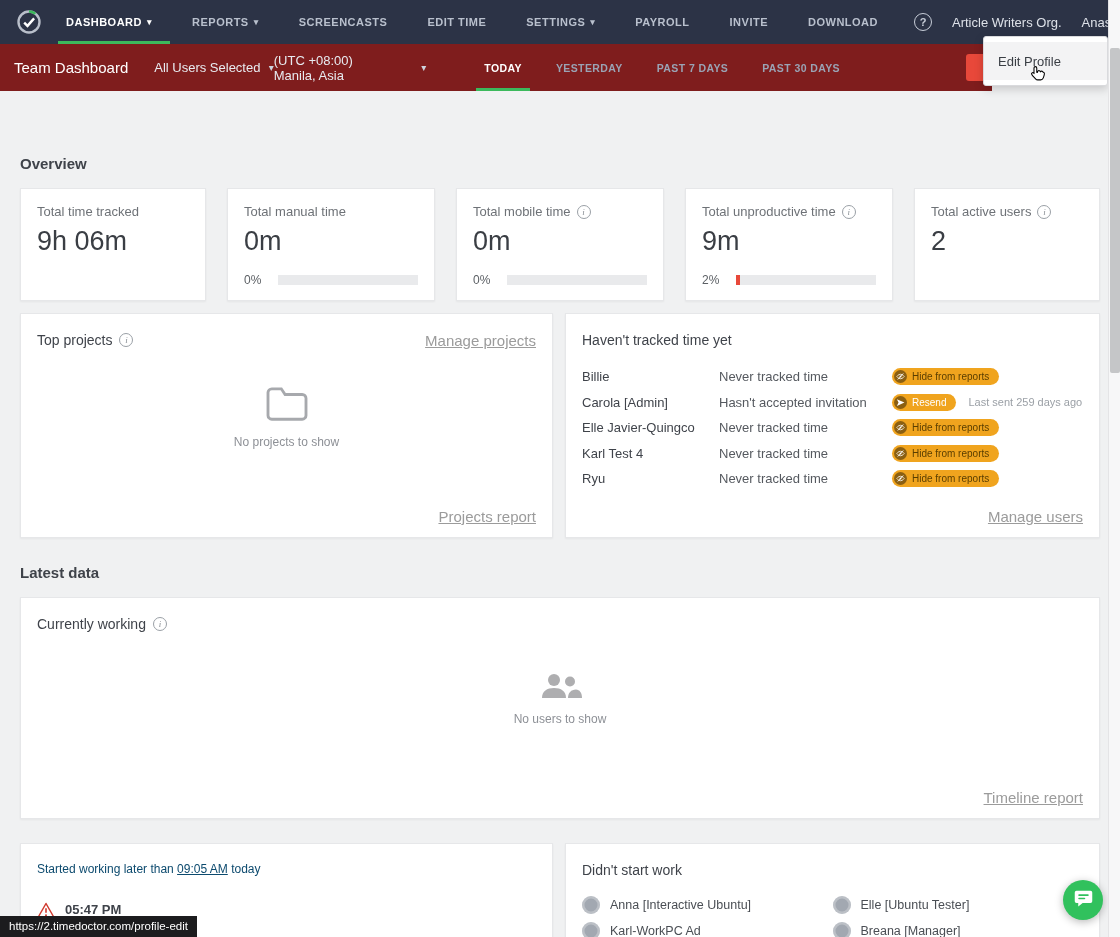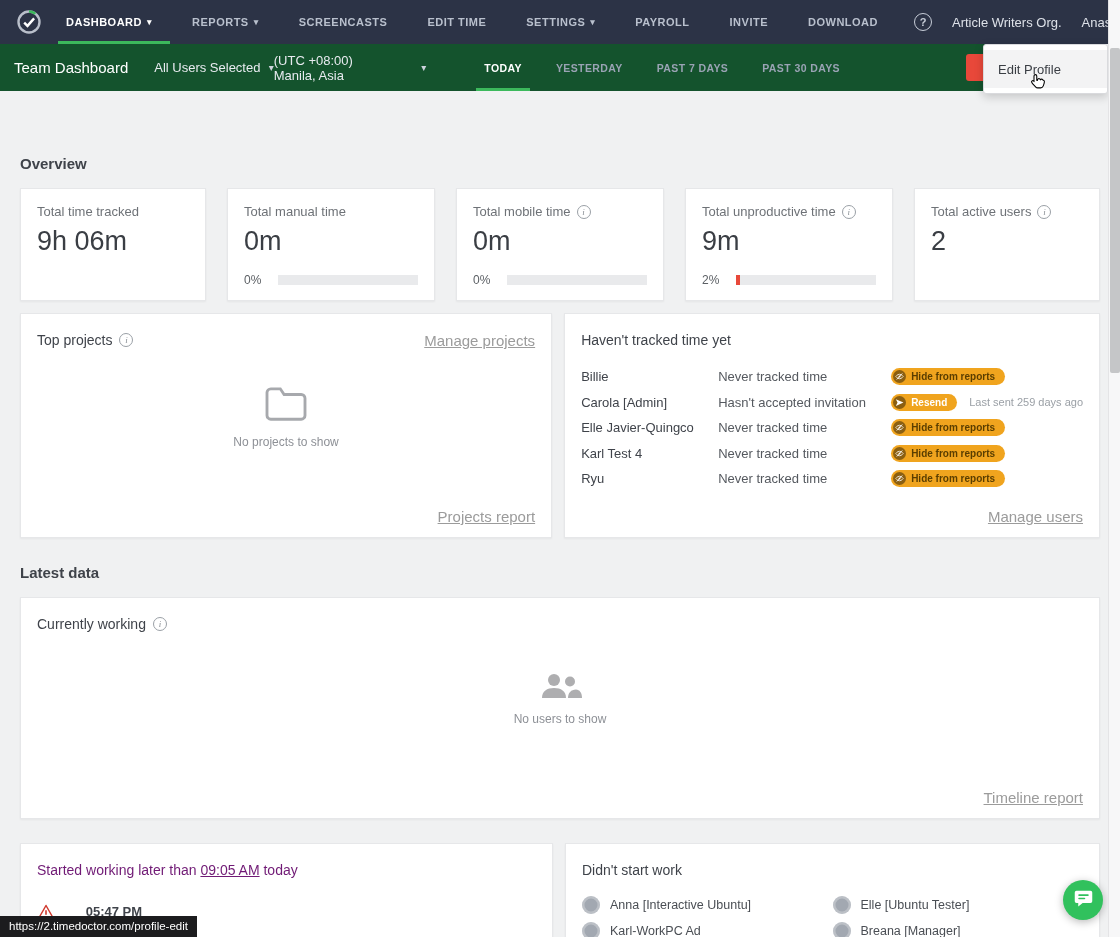--- a/index.html
+++ b/index.html
@@ -13,21 +13,21 @@
   .nav-items { display:flex; align-items:center; height:44px; }
   .nav-item { position:relative; height:44px; display:flex; align-items:center; padding:0 4px; margin-right:32px; font-size:11px; font-weight:700; letter-spacing:.5px; color:#b9c0cd; cursor:pointer; white-space:nowrap; }
   .nav-item.active { color:#ffffff; }
   .nav-item.active::after { content:""; position:absolute; left:-4px; right:-14px; bottom:0; height:3px; background:#3cb95c; }
   .chev { font-size:9px; margin-left:5px; color:inherit; }
   .nav-right { margin-left:auto; display:flex; align-items:center; gap:20px; }
   .help-circle { width:18px; height:18px; border:1.5px solid #c7cdd8; border-radius:50%; color:#c7cdd8; font-size:11px; font-weight:700; display:flex; align-items:center; justify-content:center; cursor:pointer; }
   .org-name, .user-name { font-size:13px; color:#dde1e8; cursor:pointer; white-space:nowrap; }
 
   
-  .subbar { position:relative; width:992px; height:47px; background:#14532d; display:flex; align-items:center; padding:0 150px 0 14px; }
+  .subbar { position:relative; width:992px; height:47px; background:#7f1d1d; display:flex; align-items:center; padding:0 150px 0 14px; }
   .page-title { font-size:15px; font-weight:500; color:#ffffff; margin-right:26px; white-space:nowrap; }
   .dd { display:flex; align-items:center; color:#e8ebf0; font-size:13px; cursor:pointer; }
   .users-dd { width:148px; justify-content:space-between; }
   .tz-dd { margin-left:auto; gap:26px; margin-right:26px; }
   .dd .chev { font-size:10px; color:#cdd3dd; }
   .tabs { display:flex; align-items:center; height:47px; }
   .tab { position:relative; height:47px; display:flex; align-items:center; padding:0 2px; margin-left:30px; font-size:10.5px; font-weight:700; letter-spacing:.4px; color:#9aa3b4; cursor:pointer; white-space:nowrap; }
   .tab.active { color:#ffffff; }
   .tab.active::after { content:""; position:absolute; left:-6px; right:-6px; bottom:0; height:3px; background:#3cb95c; }
   .red-btn { position:absolute; left:966px; top:10px; width:44px; height:27px; background:#e8483a; border:none; border-radius:3px; cursor:pointer; z-index:5; }
@@ -58,43 +58,43 @@
   a.small-link { font-size:15px; color:#9b9b9b; text-decoration:underline; cursor:pointer; }
   .empty-center { position:absolute; left:0; right:0; top:46%; transform:translateY(-50%); display:flex; flex-direction:column; align-items:center; gap:8px; }
   .empty-text { font-size:12px; color:#8d9096; }
 
   .tracked-card { flex:1; height:225px; position:relative; padding:18px 16px; }
   .nt-rows { margin-top:16px; }
   .nt-row { display:grid; grid-template-columns:137px 173px 1fr; align-items:center; height:25.5px; }
   .nt-name { font-size:13px; color:#3f434a; }
   .nt-status { font-size:13px; color:#55595f; }
   .nt-action { display:flex; align-items:center; }
-  .chip { display:inline-flex; align-items:center; gap:5px; border:none; background:#f0a41e; border-radius:10px; padding:2px 10px 2px 2px; font-family:"Liberation Sans", sans-serif; font-size:10px; font-weight:700; color:#5a3e00; cursor:pointer; white-space:nowrap; }
+  .chip { display:inline-flex; align-items:center; gap:5px; border:none; background:#f0a41e; border-radius:10px; padding:2px 10px 2px 2px; font-family:"Liberation Sans", sans-serif; font-size:10px; font-weight:400; color:#5a3e00; cursor:pointer; white-space:nowrap; }
   .chip-icon { width:13px; height:13px; min-width:13px; border-radius:50%; background:rgba(0,0,0,.42); display:flex; align-items:center; justify-content:center; }
   .chip.resend .chip-label { color:#ffffff; }
   .nt-note { font-size:11px; color:#9ba0a6; margin-left:12px; white-space:nowrap; }
 
   .working-card { margin-top:16px; height:222px; position:relative; padding:18px 16px; }
 
   .bottom-row { display:flex; gap:12px; margin-top:24px; }
   .late-card { width:533px; height:210px; padding:18px 16px; }
-  .late-title { font-size:14px; color:#701a75; }
+  .late-title { font-size:12px; color:#0c4a6e; }
   .late-title .time-edit { text-decoration:underline; cursor:pointer; font-weight:400; }
   .late-entry { display:flex; align-items:flex-start; gap:10px; margin-top:26px; }
-  .late-time { font-size:13px; font-weight:700; color:#3f434a;text-align:center; }
+  .late-time { font-size:13px; font-weight:700; color:#3f434a; }
   .late-name { font-size:11px; color:#8d9096; margin-top:3px; }
 
   .didnt-card { flex:1; height:210px; padding:18px 16px; }
   .user-grid { display:grid; grid-template-columns:1fr 1fr; row-gap:8px; margin-top:18px; }
   .user-item { display:flex; align-items:center; gap:10px; height:18px; }
   .user-avatar { width:18px; height:18px; min-width:18px; border-radius:50%; background:#a2a8b1; box-shadow:inset 0 0 0 2.5px rgba(255,255,255,.28); }
   .user-name-sm { font-size:12.5px; color:#4a4e54; white-space:nowrap; }
 
   
-  .profile-menu { position:absolute; left:983px; top:44px; width:125px; background:#ffffff; border:1px solid #d9dadd; border-radius:3px; box-shadow:0 3px 10px rgba(0,0,0,.18); z-index:20; padding:5px 0; }
+  .profile-menu { position:absolute; left:983px; top:36px; width:125px; background:#ffffff; border:1px solid #d9dadd; border-radius:3px; box-shadow:0 3px 10px rgba(0,0,0,.18); z-index:20; padding:5px 0; }
   .menu-item { height:38px; display:flex; align-items:center; padding-left:14px; font-size:13px; color:#3a3e44; cursor:pointer; }
   .menu-item.hovered { background:#f3f3f4; }
   .cursor-icon { position:absolute; left:46px; top:28px; z-index:21; pointer-events:none; }
 
   .scroll-track { position:absolute; right:0; top:0; width:12px; height:937px; background:#f7f7f8; border-left:1px solid #e4e4e6; z-index:30; }
   .scroll-thumb { position:absolute; left:1px; top:48px; width:10px; height:325px; background:#c5c6c8; border-radius:2px; cursor:pointer; }
 
   .chat-bubble { position:absolute; left:1063px; top:880px; width:40px; height:40px; border-radius:50%; background:#31c15d; box-shadow:0 2px 8px rgba(0,0,0,.28); display:flex; align-items:center; justify-content:center; cursor:pointer; z-index:25; }
 
   .url-tooltip { position:absolute; left:0; bottom:0; background:#1c1c1e; color:#ffffff; font-size:11.5px; padding:4px 9px 5px 9px; z-index:25; white-space:nowrap; }

